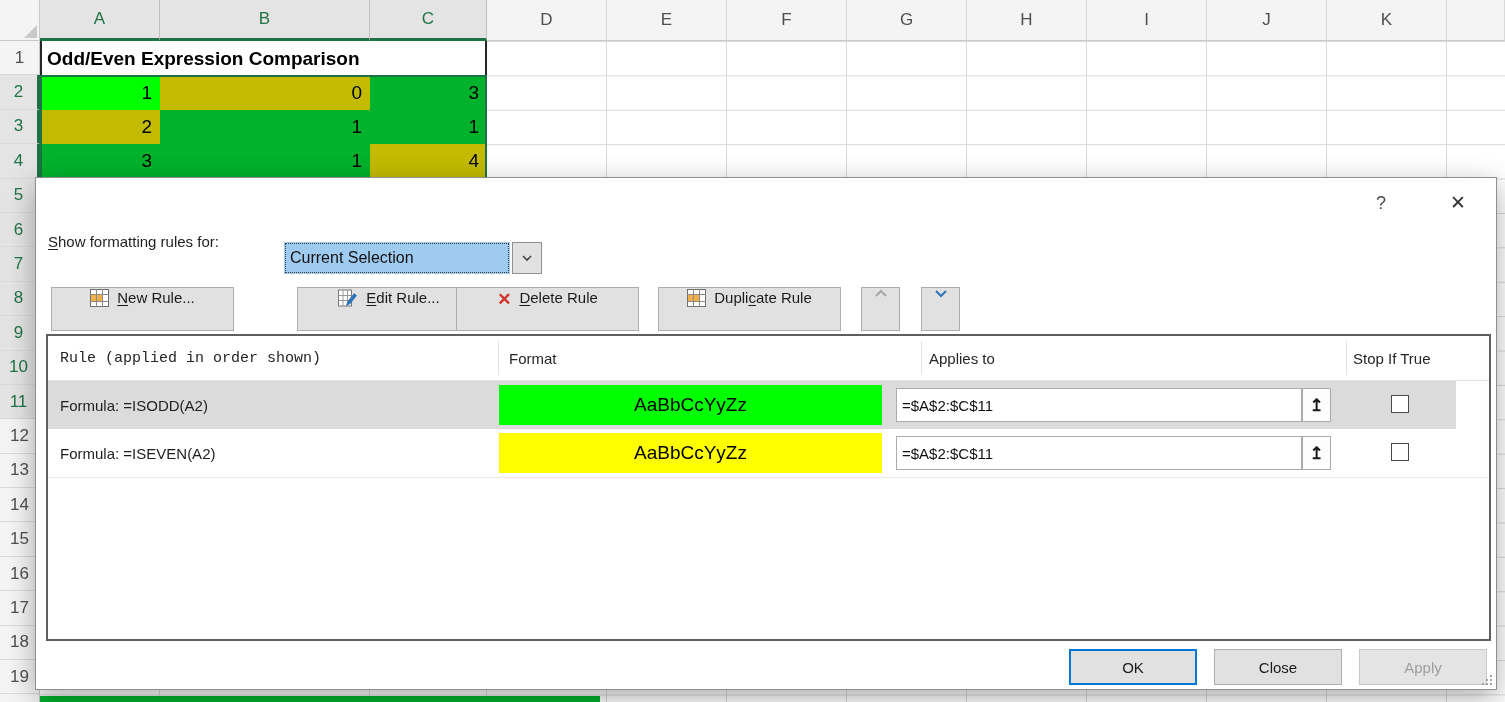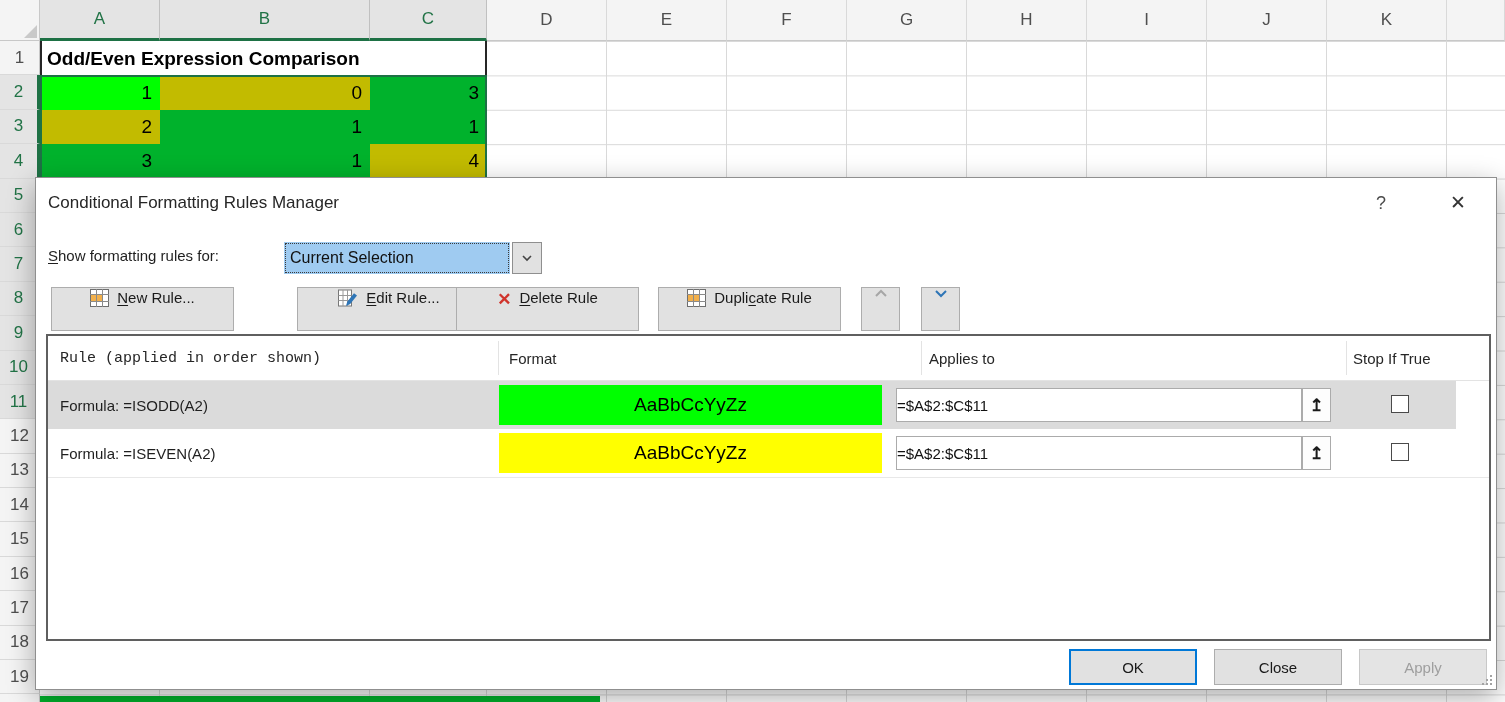--- a/index.html
+++ b/index.html
@@ -38,21 +38,21 @@
 
   
   .dialog{position:absolute;left:35px;top:177px;width:1462px;height:513px;background:#fff;
     border:1px solid #8f8f8f;box-sizing:border-box;box-shadow:0 8px 26px rgba(0,0,0,.32);
     font-size:15px;color:#1f1f1f;}
   .dlg-title{position:absolute;left:12px;top:15px;font-size:17px;color:#262626;}
   .dlg-help{position:absolute;left:1332px;top:12px;width:26px;height:26px;display:flex;align-items:center;justify-content:center;font-size:18px;color:#4a4a4a;}
   .dlg-x{position:absolute;left:1408px;top:10px;width:28px;height:28px;display:flex;align-items:center;justify-content:center;font-size:19px;color:#333;}
   .mnlbl u{text-underline-offset:2px;}
 
-  .show-label{position:absolute;left:12px;top:69px;}
+  .show-label{position:absolute;left:12px;top:55px;}
   .combo{position:absolute;left:248px;top:64px;width:258px;height:39px;}
   .combo-text{position:absolute;left:0;top:0;width:226px;height:32px;background:#9FCBF1;box-sizing:border-box;
     outline:1px dotted #3a3a3a;outline-offset:-2px;display:flex;align-items:center;padding-left:6px;font-size:16px;color:#111;}
   .combo-btn{position:absolute;left:228px;top:0;width:30px;height:32px;background:#E1E1E1;border:1px solid #8f8f8f;
     box-sizing:border-box;display:flex;align-items:center;justify-content:center;}
 
   .btn-tb{position:absolute;top:109px;height:44px;background:#E1E1E1;border:1px solid #ADADAD;box-sizing:border-box;
     display:flex;align-items:flex-start;justify-content:center;gap:8px;font-size:15px;color:#1a1a1a;}
   .b-new{left:15px;width:183px;} .b-edit{left:217px;width:184px;margin-left:44px;} .b-del{left:420px;width:183px;}
   .b-dup{left:622px;width:183px;} .b-up{left:825px;width:39px;} .b-down{left:885px;width:39px;}
@@ -65,21 +65,21 @@
   .h-rule{left:12px;font-family:Liberation Mono, monospace;} .h-format{left:461px;} .h-applies{left:881px;} .h-stop{left:1305px;}
   .hsep{position:absolute;top:5px;bottom:5px;width:1px;background:#E3E3E3;}
   .s1{left:450px;} .s2{left:873px;} .s3{left:1298px;}
 
   .rule-row{position:relative;height:48px;}
   .rule-row.sel{background:linear-gradient(#DBDBDB,#DBDBDB) left top/1408px 100% no-repeat;}
   .rule-row.b{border-bottom:1px solid #E8E8E8;}
   .rule-text{position:absolute;left:12px;top:0;height:48px;display:flex;align-items:center;}
   .preview{position:absolute;left:451px;top:4px;width:383px;height:40px;display:flex;align-items:center;justify-content:center;font-size:19px;color:#000;}
   .applies-input{position:absolute;left:848px;top:7px;width:406px;height:34px;border:1px solid #ABABAB;background:#fff;
-    box-sizing:border-box;display:flex;align-items:center;font-size:15px;color:#111;}
+    box-sizing:border-box;display:flex;align-items:center;padding-left:5px;font-size:15px;color:#111;}
   .range-btn{position:absolute;left:1254px;top:7px;width:29px;height:34px;border:1px solid #ABABAB;background:#FDFDFD;
     box-sizing:border-box;display:flex;align-items:center;justify-content:center;font-size:17px;font-weight:bold;color:#1a1a1a;}
   .checkbox{position:absolute;left:1343px;top:14px;width:18px;height:18px;border:1px solid #4A4A4A;background:#fff;box-sizing:border-box;}
 
   .btn-f{position:absolute;top:471px;width:128px;height:36px;display:flex;align-items:center;justify-content:center;
     background:#E1E1E1;font-size:15px;box-sizing:border-box;color:#1a1a1a;}
   .b-ok{left:1033px;border:2px solid #0078D7;}
   .b-close{left:1178px;border:1px solid #ADADAD;}
   .b-apply{left:1323px;border:1px solid #C8C8C8;color:#9E9E9E;background:#E4E4E4;}
   .grip{position:absolute;right:3px;bottom:3px;}
@@ -162,21 +162,20 @@
     <div class="rowhead">16</div>
     <div class="rowhead">17</div>
     <div class="rowhead">18</div>
     <div class="rowhead">19</div>
     <div class="rowhead">20</div>
   </div>
 </div>
 
 <div class="dialog">
 
-  <div class="dlg-title">Conditional Formatting Rules Manager</div>
   <div class="dlg-help">?</div>
   <div class="dlg-x">✕</div>
 
   <div class="show-label mnlbl"><span></span><u>S</u><span>how formatting rules for:</span></div>
 
   <div class="combo">
     <div class="combo-text">Current Selection</div>
     <div class="combo-btn">
       <svg width="12" height="8" viewBox="0 0 12 8">
           <polyline points="2,2 6,6 10,2" fill="none" stroke="#444" stroke-width="1.6"></polyline>

